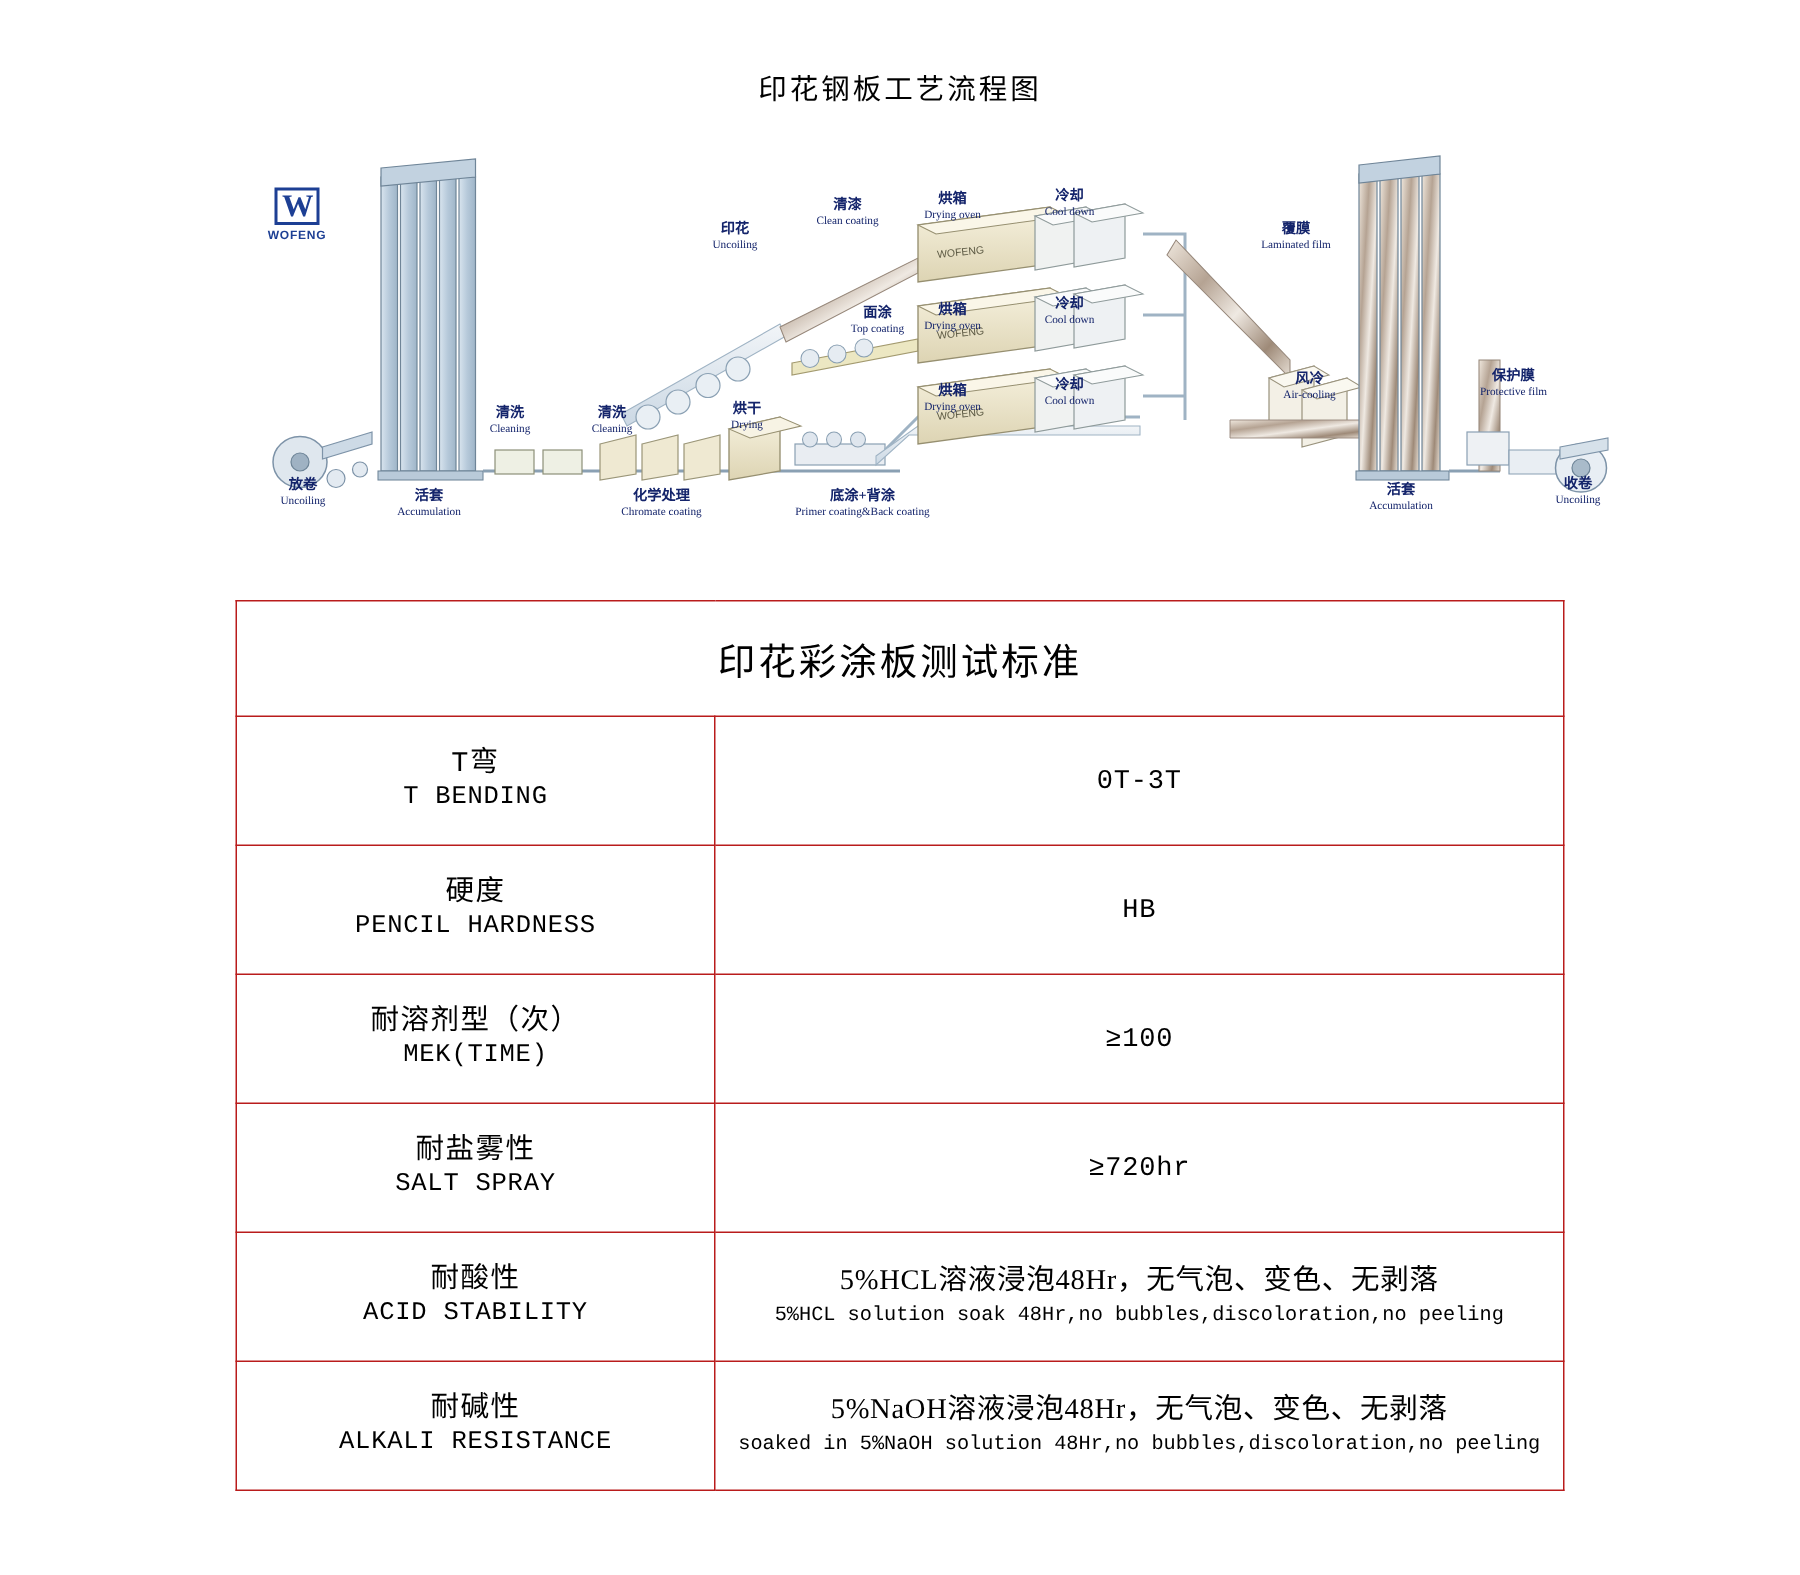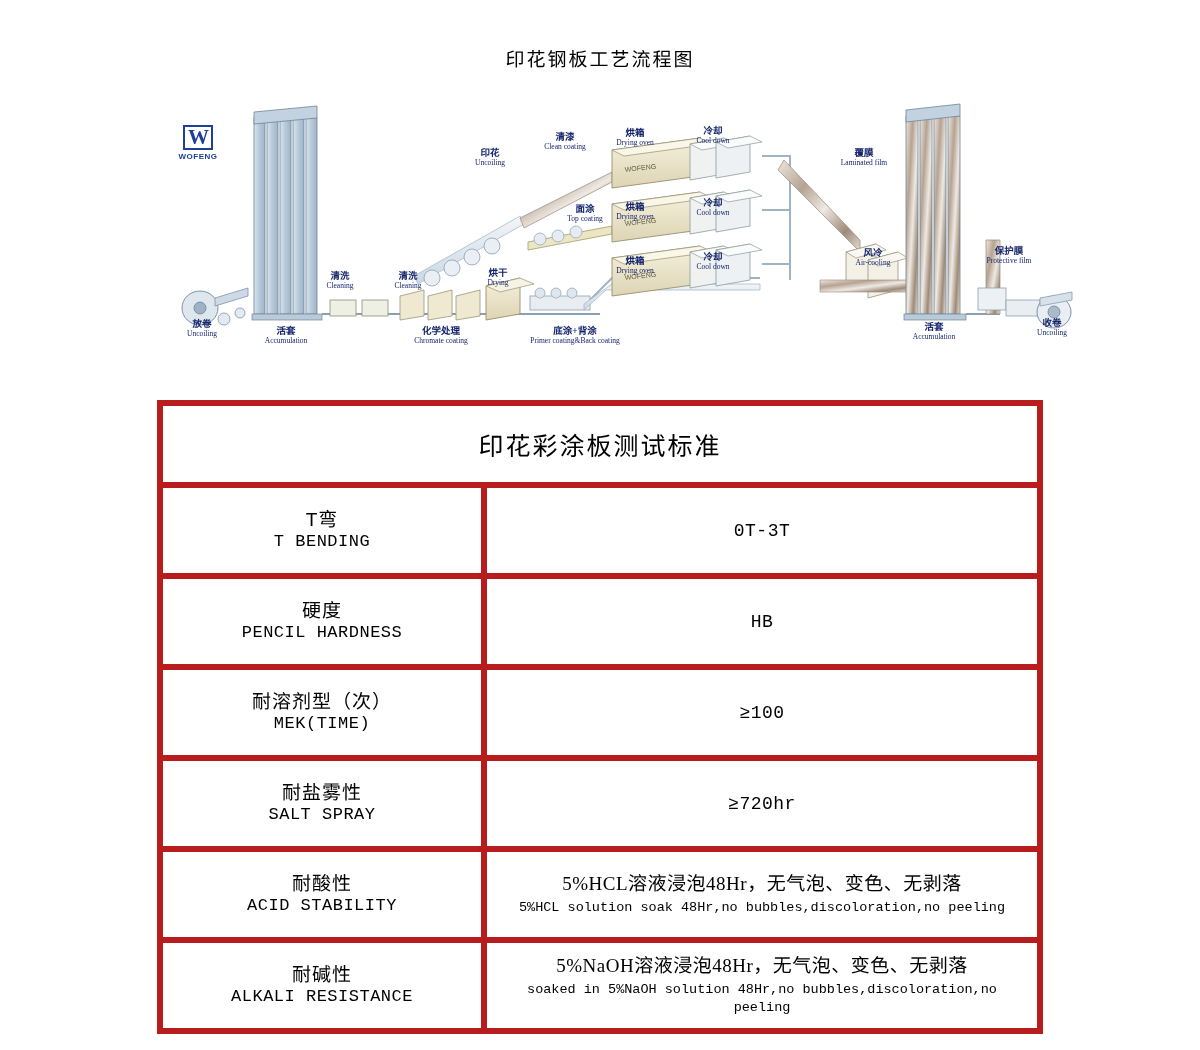--- a/index.html
+++ b/index.html
@@ -82,42 +82,42 @@
   
   .spec-table {
     position: absolute;
     left: 157px;
     top: 400px;
     width: 886px;
     border-collapse: collapse;
     background: #fff;
   }
   .spec-table td, .spec-table th {
-    border: 6px solid #b91c1c;
+    border: 1px solid #b91c1c;
     text-align: center;
     vertical-align: middle;
   }
   .spec-table .title-cell {
     font-size: 25px;
     font-family: "Liberation Serif", serif;
     letter-spacing: 2px;
     height: 74px;
     font-weight: normal;
   }
   .spec-table .name-cell {
     width: 310px;
     height: 73px;
     padding: 6px 4px;
   }
   .spec-table .value-cell {
     padding: 6px 10px;
   }
   .cn-line {
     display: block;
-    font-family: Liberation Sans, sans-serif;
+    font-family: Liberation Mono, monospace;
     font-size: 19px;
     letter-spacing: 1px;
     line-height: 1.25;
   }
   .en-line {
     display: block;
     font-family: "Liberation Mono", monospace;
     font-size: 17px;
     letter-spacing: 0.5px;
     line-height: 1.3;

